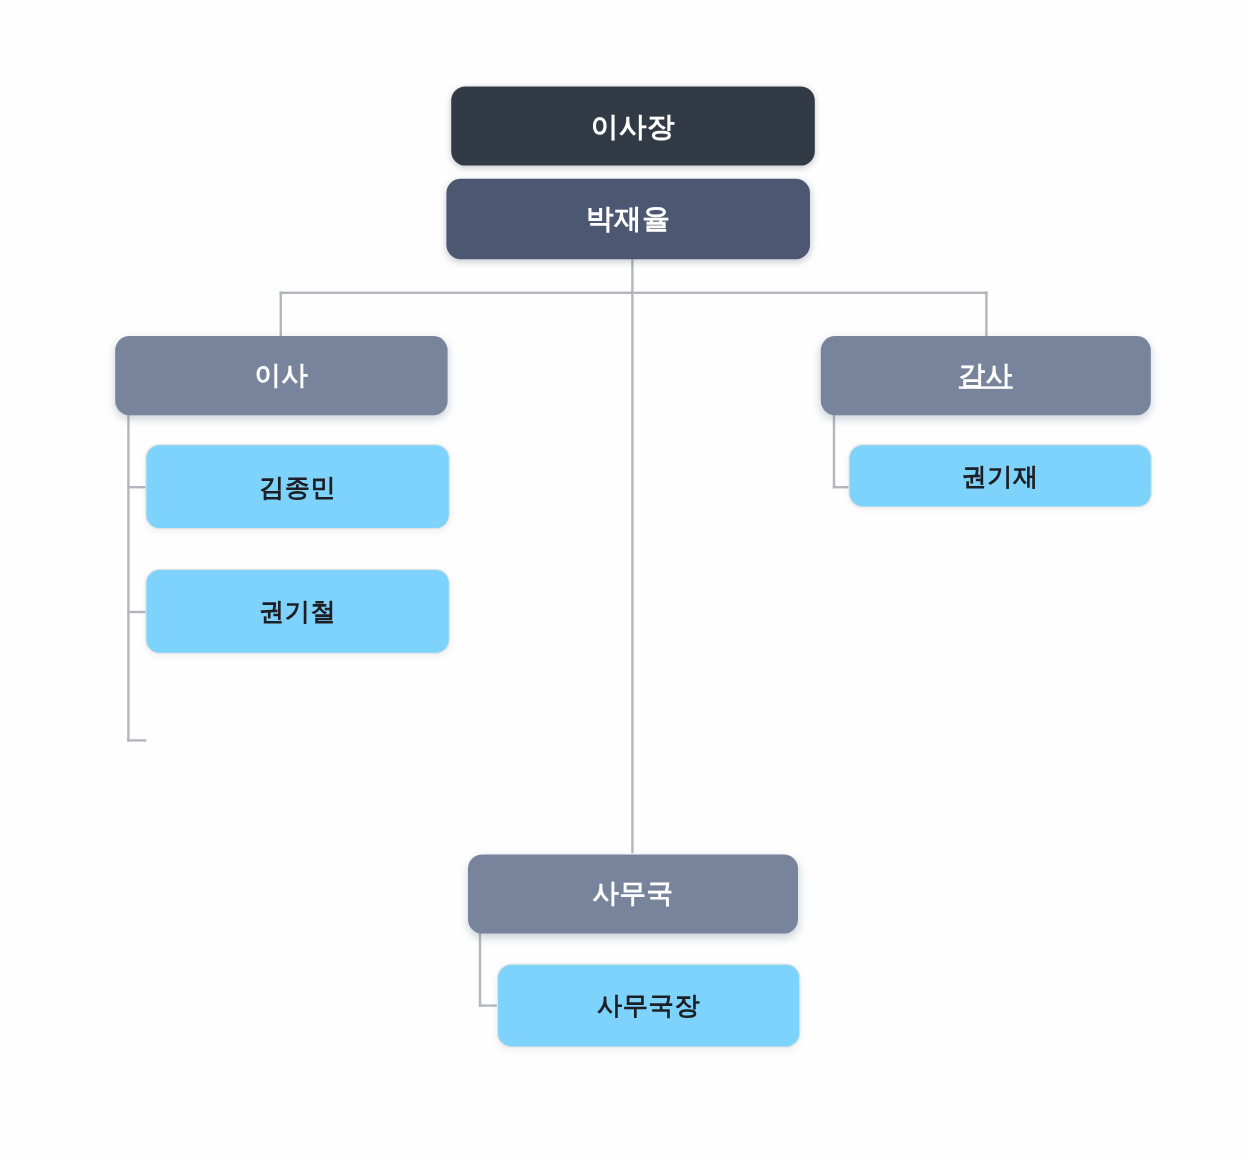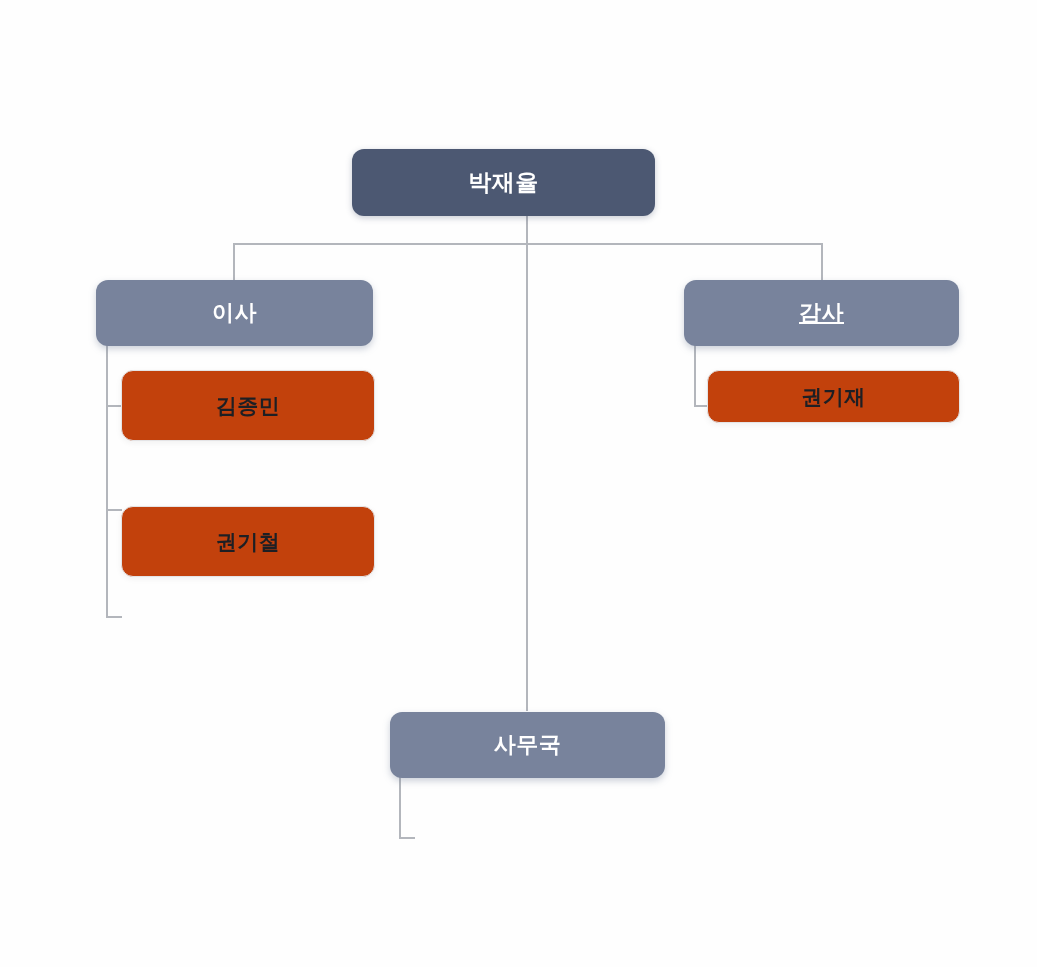--- a/index.html
+++ b/index.html
@@ -41,21 +41,21 @@
     font-size: 23px;
     box-shadow: 0 2px 6px rgba(60,72,100,0.28);
   }
   .node.role-unit {
     background: #78839c;
     color: #ffffff;
     font-size: 22px;
     box-shadow: 0 3px 7px rgba(110,122,148,0.35);
   }
   .node.role-member {
-    background: #c2410c;
+    background: #7dd3fc;
     color: #1d1f24;
     font-size: 21px;
     border: 1px solid #e4e4e6;
     box-shadow: 0 2px 6px rgba(0,0,0,0.055);
   }
 
   
   .line {
     position: absolute;
     background: #b3b6bc;
@@ -79,42 +79,48 @@
   <div class="line h" style="left:106px; top:405px; width:16px;"></div>
   <div class="line h" style="left:106px; top:509px; width:16px;"></div>
   <div class="line h" style="left:106px; top:616px; width:16px;"></div>
 
   <div class="line v" style="left:694px; top:345px; height:62px;"></div>
   <div class="line h" style="left:694px; top:405px; width:15px;"></div>
 
   <div class="line v" style="left:399px; top:777px; height:62px;"></div>
   <div class="line h" style="left:399px; top:837px; width:16px;"></div>
 
+  <div class="node role-top" style="left:376px; top:72px; width:303px; height:66px;">
+    <span>이사장</span>
+  </div>
 
-  <div class="node role-person-top" style="left:352px; top:149px; width:303px; height:67px;">
+  <div class="node role-person-top" style="left:372px; top:149px; width:303px; height:67px;">
     <span>박재율</span>
   </div>
 
   <div class="node role-unit" style="left:96px; top:280px; width:277px; height:66px;align-items:center;">
     <span>이사</span>
   </div>
 
   <div class="node role-member" style="left:121px; top:370px; width:254px; height:71px;">
     <span>김종민</span>
   </div>
-  <div class="node role-member" style="left:121px; top:474px; width:254px; height:71px;margin-top:32px;">
+  <div class="node role-member" style="left:121px; top:474px; width:254px; height:71px;">
     <span>권기철</span>
   </div>
 
   <div class="node role-unit" style="left:684px; top:280px; width:275px; height:66px;text-decoration:underline;">
     <span>감사</span>
   </div>
 
   <div class="node role-member" style="left:707px; top:370px; width:253px; height:53px;">
     <span>권기재</span>
   </div>
 
   <div class="node role-unit" style="left:390px; top:712px; width:275px; height:66px;">
     <span>사무국</span>
   </div>
 
+  <div class="node role-member" style="left:414px; top:803px; width:253px; height:70px;">
+    <span>사무국장</span>
+  </div>
 
 </div>
 
 </body></html>

